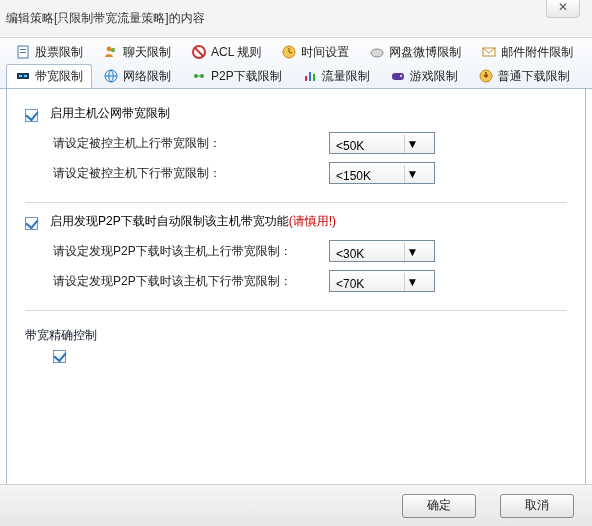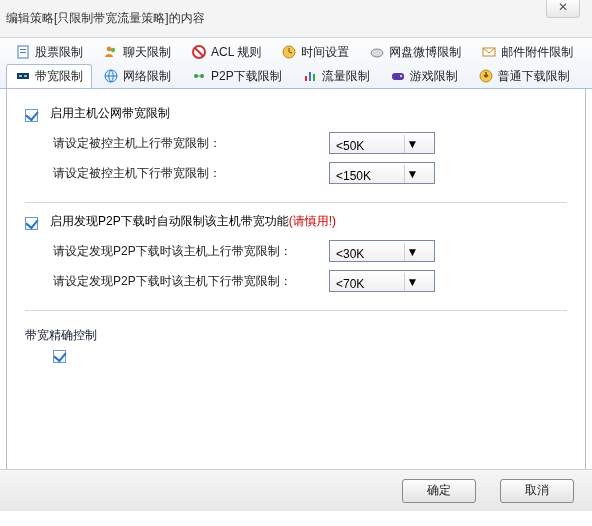--- a/index.html
+++ b/index.html
@@ -117,21 +117,21 @@
   display:flex; align-items:center; justify-content:center;
   border-left: 1px solid #cfcfcf;
 }
 .warn { color: #c00; }
 .grp-title {
   color: #0f172a;
   margin: 16px 0 6px 0;
 }
 .footer {
   position: absolute;
-  bottom: 15px; left: 0; right: 0;
+  bottom: 0; left: 0; right: 0;
   height: 42px;
   background: linear-gradient(#f5f5f5,#e7e7e7);
   border-top: 1px solid #cfcfcf;
   display: flex;
   justify-content: flex-end;
   align-items: center;
   padding: 0 18px;
   gap: 24px;
 }
 .btn {

